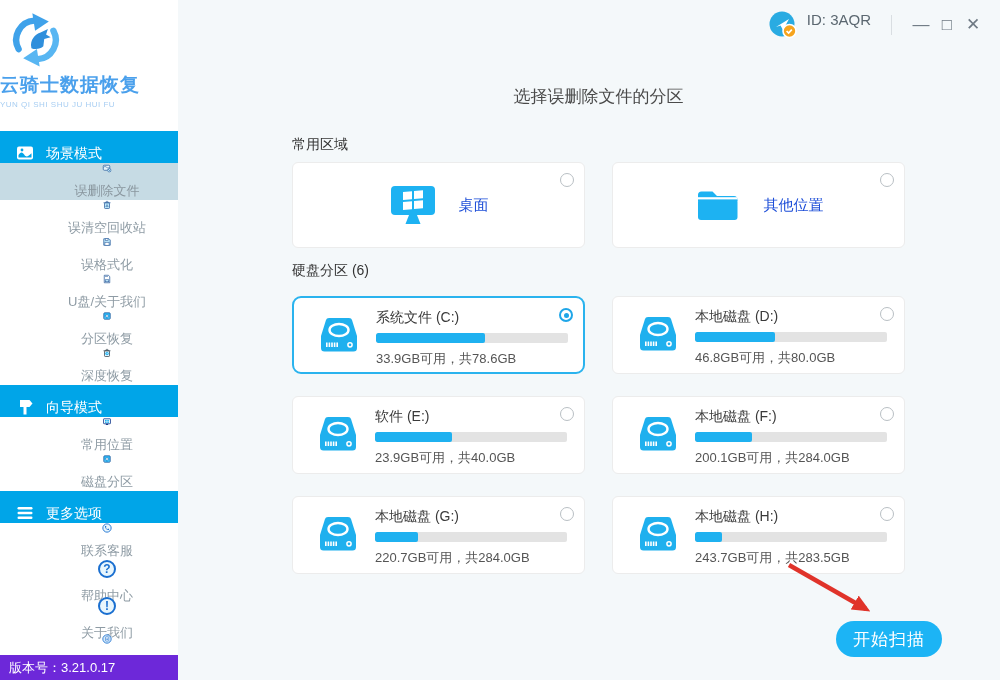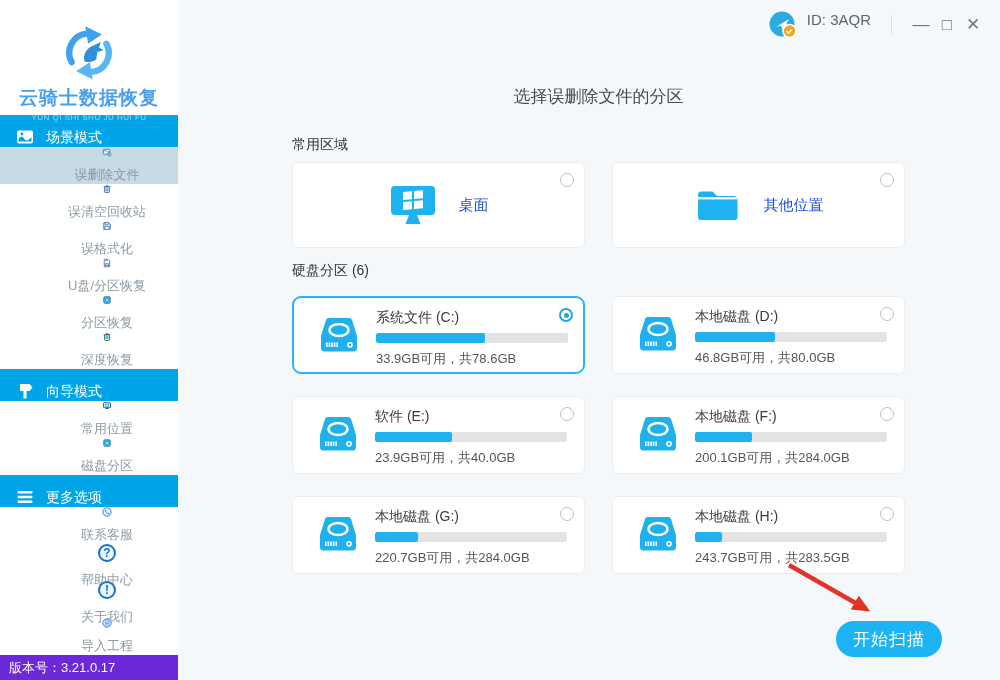--- a/index.html
+++ b/index.html
@@ -2,21 +2,21 @@
 <html lang="zh"><head>
 <meta charset="utf-8">
 <style>
   * { margin:0; padding:0; box-sizing:border-box; }
   html,body { width:1000px; height:680px; }
   body { font-family:"Liberation Sans","DejaVu Sans",sans-serif; overflow:hidden; }
   .window { position:relative; width:1000px; height:680px; background:#f4f8fa; overflow:hidden; }
 
   
   .sidebar { position:absolute; left:0; top:0; width:178px; height:680px; background:#ffffff; z-index:5; }
-  .logo-block { height:115px; text-align:center; padding-top:19px; }
+  .logo-block { height:131px; text-align:left; padding-top:6px; }
   .logo-title { font-size:19px; font-weight:bold; color:#4aa0ec; letter-spacing:1px; margin-top:-4px; }
   .logo-sub { font-size:8px; color:#a8cef2; letter-spacing:.5px; margin-top:2px; }
   .side-header { height:32px; background:#00a5e8; color:#fff; display:flex; align-items:flex-end; padding-left:15px; gap:11px; font-size:14px; }
   .side-item { height:37px; display:flex; align-items:center; padding-left:36px; gap:9px; font-size:13px; color:#8e9ba4; cursor:pointer;flex-direction:column; }
   .side-item.selected { background:#c6dbe4; color:#8a979f; }
   .side-footer { position:absolute; left:0; bottom:0; width:178px; height:25px; background:#6d28d9; color:#fff; font-size:13px; display:flex; align-items:center; padding-left:9px; }
   .circle-glyph { width:18px; height:18px; min-width:18px; border:2px solid #1a6fd0; border-radius:50%; background:#e8f6fd; color:#1a6fd0; font-weight:bold; font-size:12px; display:flex; align-items:center; justify-content:center; }
 
   
   .main { position:absolute; left:178px; top:0; width:822px; height:680px; }
@@ -102,21 +102,21 @@
     </div>
 
     <div class="side-item">
       <svg width="20" height="20" viewBox="0 0 20 20">
         <path d="M4.5 2.5 h8.5 l2.5 3 v12 h-11 z" fill="#ffffff" stroke="#2e5f9e" stroke-width="1.5"></path>
         <rect x="6.5" y="11.5" width="7" height="4" fill="#bfe9fb" stroke="#2e5f9e" stroke-width="1.2"></rect>
         <line x1="7" y1="4" x2="7" y2="6" stroke="#2e5f9e" stroke-width="1.1"></line>
         <line x1="9" y1="4" x2="9" y2="6" stroke="#2e5f9e" stroke-width="1.1"></line>
         <line x1="11" y1="4" x2="11" y2="6" stroke="#2e5f9e" stroke-width="1.1"></line>
       </svg>
-      <span>U盘/分区恢复</span>
+      <span>U盘/关于我们</span>
     </div>
 
     <div class="side-item">
       <svg width="20" height="20" viewBox="0 0 20 20">
         <rect x="3.5" y="3.5" width="13" height="13" rx="2" fill="#29b6f6" stroke="#2e5f9e" stroke-width="1.5"></rect>
         <rect x="7.8" y="7.8" width="4.4" height="4.4" transform="rotate(45 10 10)" fill="#ffffff" stroke="#2e5f9e" stroke-width="1"></rect>
         <circle cx="6" cy="14" r="0.9" fill="#ffffff"></circle>
         <circle cx="14" cy="14" r="0.9" fill="#ffffff"></circle>
       </svg>
       <span>分区恢复</span>

